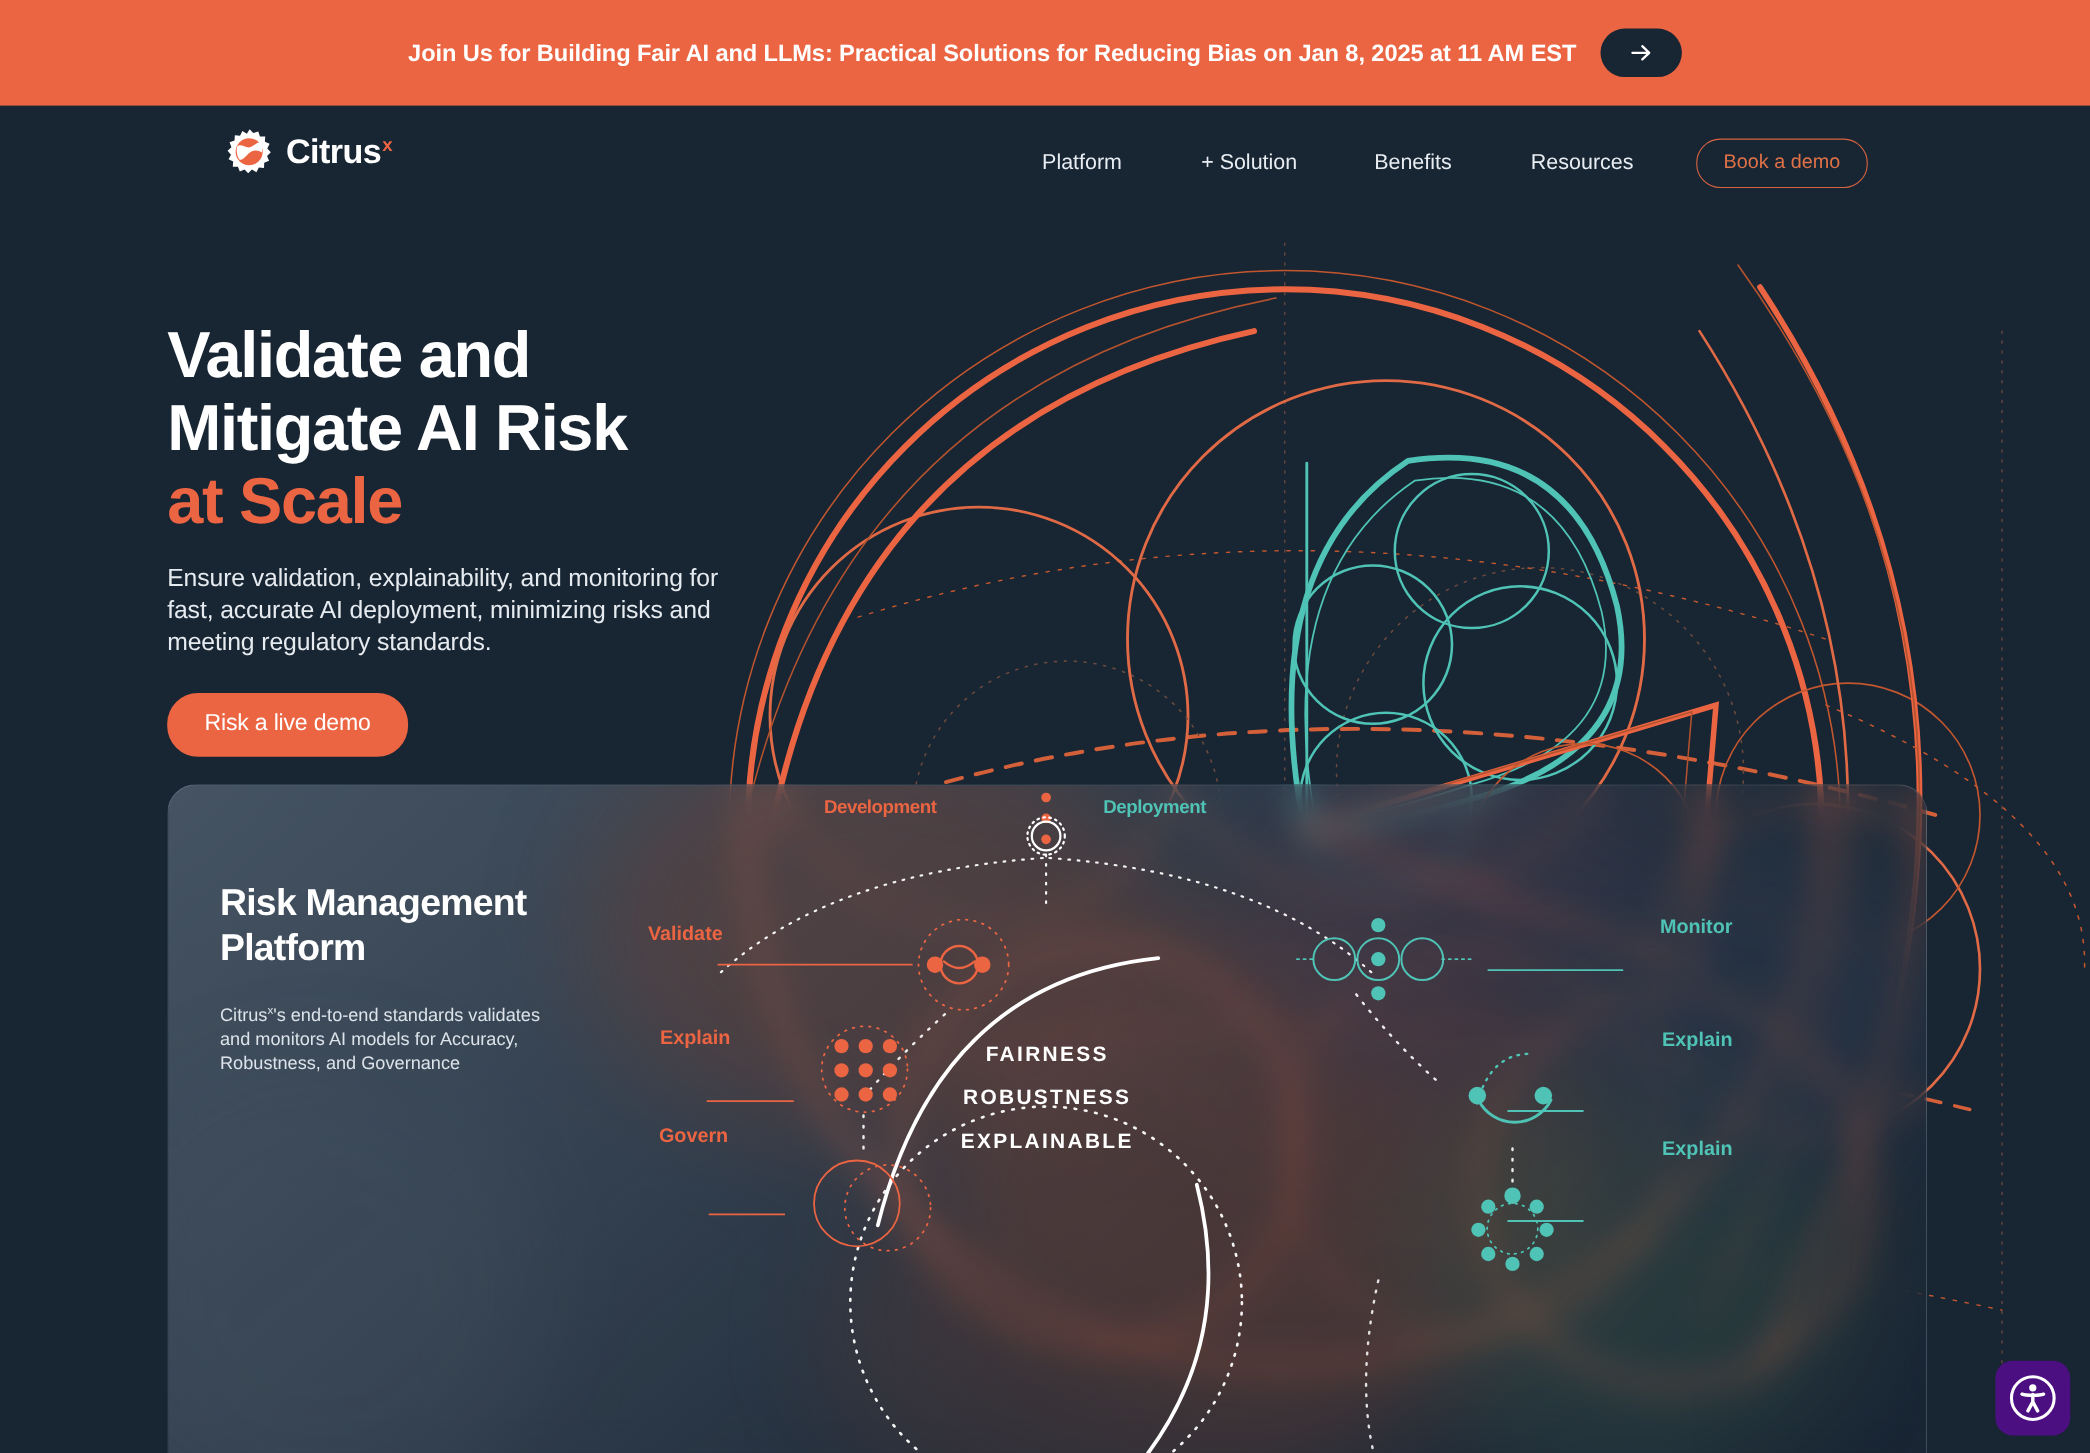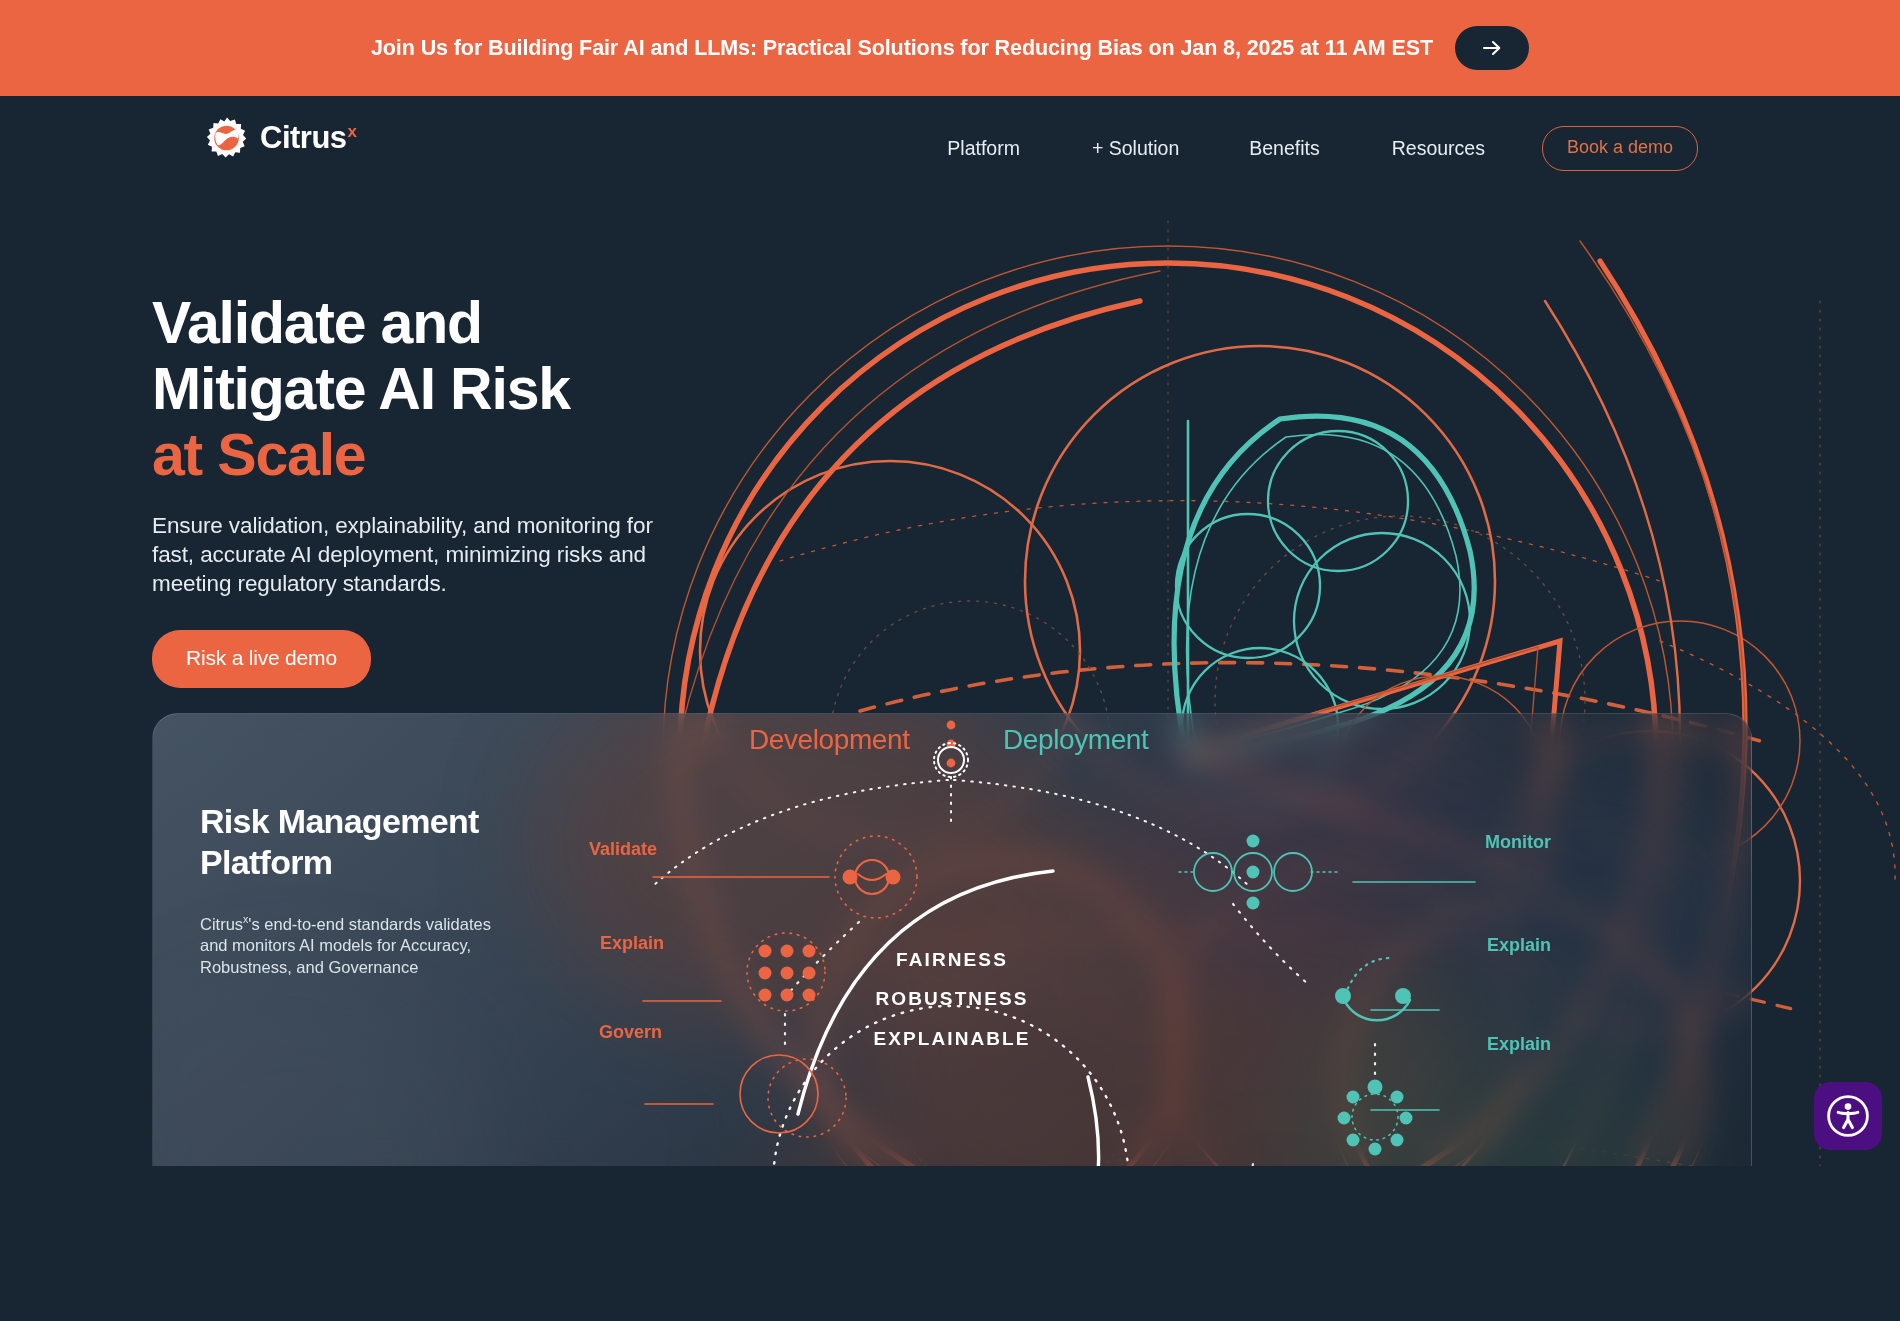--- a/index.html
+++ b/index.html
@@ -2,21 +2,21 @@
 <html><head>
 <meta charset="utf-8">
 <style>
   * { box-sizing: border-box; margin: 0; padding: 0; }
   html, body {
     width: 1900px; height: 1321px;
     background: #182533;
     font-family: "Liberation Sans", sans-serif;
     overflow: hidden;
   }
-  .page { position: relative; width: 1900px; height: 1166px; background: #182533; overflow: hidden; }
+  .page { position: relative; width: 1900px; height: 1321px; background: #182533; overflow: hidden; }
 
   
   .banner {
     position: absolute; left: 0; top: 0; width: 1900px; height: 96px;
     background: #EC6543;
     display: flex; align-items: center; justify-content: center; gap: 22px;
     z-index: 40;
   }
   .banner-text {
     color: #FFFFFF; font-size: 21.5px; font-weight: 700; letter-spacing: -0.1px;
@@ -93,23 +93,23 @@
   .card-title { font-size: 34px; line-height: 41px; font-weight: 700; color: #FFFFFF; letter-spacing: -0.7px; }
   .card-desc { margin-top: 26px; font-size: 16.5px; line-height: 21.5px; color: #DCE3EA; font-weight: 400; width: 300px; }
   .card-desc sup { font-size: 10.5px; vertical-align: super; }
 
   
   .diagram { position: absolute; left: 0; top: 0; width: 1600px; height: 608px; z-index: 2; }
   .diagram svg { display: block; }
 
   .dlabel { position: absolute; font-size: 18px; font-weight: 700; z-index: 4; white-space: nowrap; }
   .dlabel.dev { color: #EC6543; }
-  .dlabel.dep { color: #4FC3B5; }
-
-  .phase { position: absolute; font-size: 28px; font-weight: 400; z-index: 4; white-space: nowrap; letter-spacing: -0.4px; }
+  .dlabel.dep { color: #4FC3B5; margin-left: 24px; }
+
+  .phase { position: absolute; font-size: 17px; font-weight: 700; z-index: 4; white-space: nowrap; letter-spacing: -0.4px; }
   .phase.dev { color: #EC6543; }
   .phase.dep { color: #4FC3B5; }
 
   .core-word {
     position: absolute; z-index: 4; color: #FFFFFF; font-size: 19px; font-weight: 700;
     letter-spacing: 2.1px; white-space: nowrap; transform: translateX(-50%);
   }
 
   
   .a11y {

